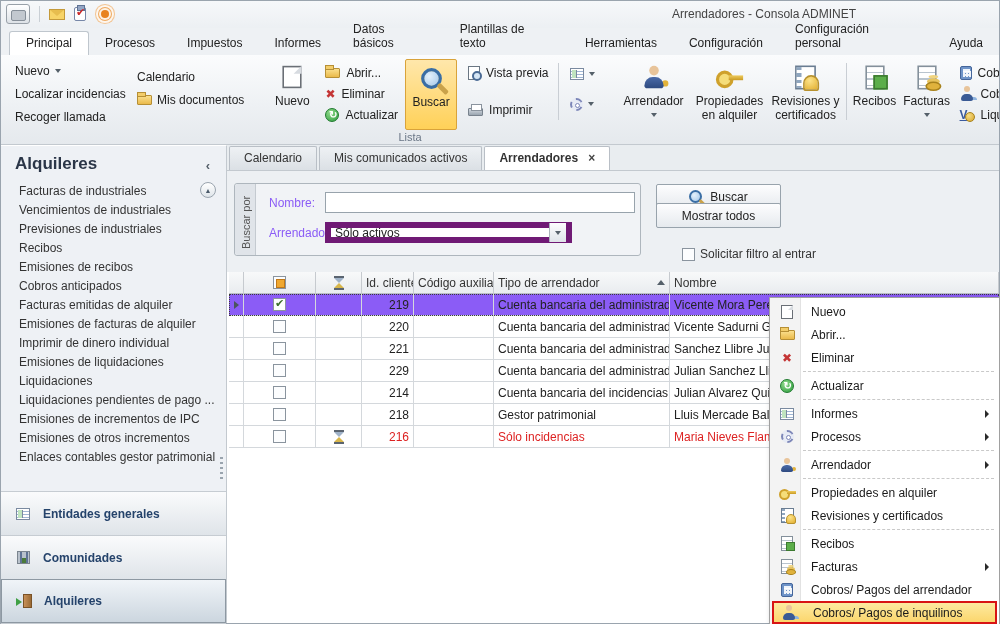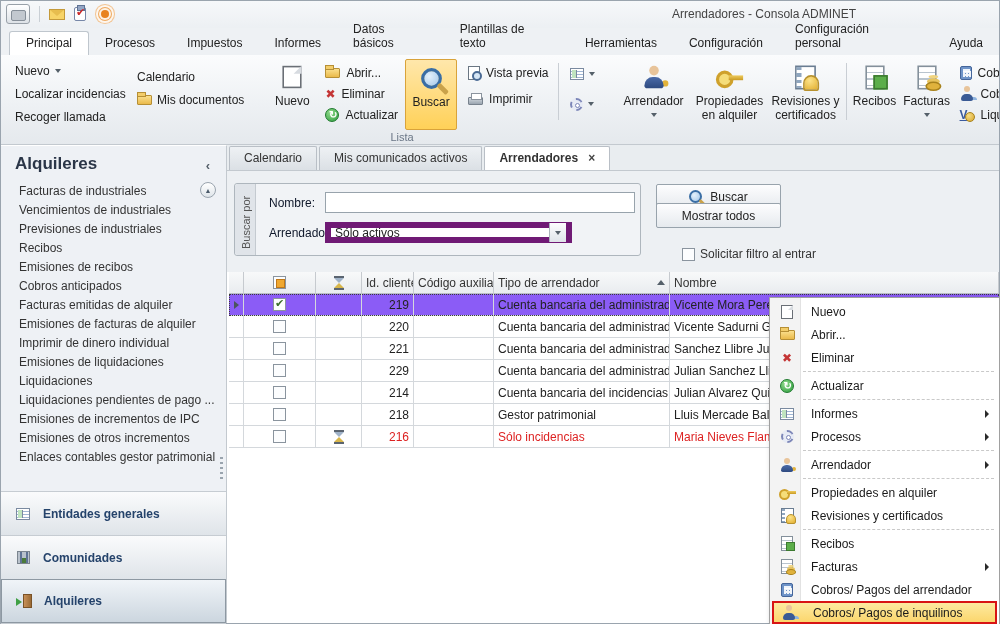--- a/index.html
+++ b/index.html
@@ -126,21 +126,21 @@
   .main { position:absolute; left:226px; top:144px; right:0; bottom:0; background:#fff; }
   .doc-tabs { position:absolute; left:0; top:0; right:0; height:26px; background:#e9edf0; display:flex; align-items:flex-end; padding-left:2px; border-bottom:1px solid #c3c9cf; }
   .dtab { padding:4px 14px 5px 14px; background:linear-gradient(#eef1f4,#dbe0e5); border:1px solid #b9bfc6; border-bottom:none; margin-right:2px; color:#333; border-radius:2px 2px 0 0; }
   .dtab.active { background:#fff; font-weight:bold; display:flex; gap:10px; align-items:center; }
   .dtab .closex { font-weight:bold; color:#444; }
 
   .filterzone { position:absolute; left:0; top:26px; right:0; height:101px; background:#edf0f3; }
   .fbox { position:absolute; left:7px; top:12px; width:407px; height:73px; border:1px solid #aeb6bd; border-radius:3px; background:#f1f3f6; }
   .fstrip { position:absolute; left:0; top:0; bottom:0; width:21px; background:#e0e4e9; border-right:1px solid #c4cad0; border-radius:3px 0 0 3px; }
   .fstrip span { position:absolute; left:-19px; top:29px; transform:rotate(-90deg); transform-origin:center; display:block; width:60px; font-size:11px; color:#555; }
-  .flabel { position:absolute; left:34px; color:#0f172a; }
+  .flabel { position:absolute; left:34px; color:#8b5cf6; }
   .finput { position:absolute; left:90px; top:8px; width:310px; height:21px; background:#fff; border:1px solid #98a3ac; padding:0 4px; font-size:12px; }
   .fselect { position:absolute; left:90px; top:38px; width:247px; height:21px; background:#fff; border:6px solid #701a75; display:flex; align-items:center; }
   .fselect .selval { flex:1; padding-left:4px; }
   .fselect .selbtn { width:17px; height:19px; border-left:1px solid #aab3bb; background:linear-gradient(#fdfdfe,#dfe4e9); display:flex; align-items:center; justify-content:center; }
   .btn { position:absolute; width:125px; height:25px; border:1px solid #98a3ac; border-radius:2px; background:linear-gradient(#fdfdfe,#e6eaee); display:flex; align-items:center; justify-content:center; gap:8px; color:#222; }
   .cbrow { position:absolute; display:flex; align-items:center; gap:5px; color:#333;padding-left:22px; }
   .cb { width:13px; height:13px; border:1px solid #8a949e; background:#fcfdfe; position:relative; flex:none; }
   .cb.checked::after { content:"\2714"; position:absolute; left:1px; top:-2px; font-size:11px; color:#3c6e2c; }
   .cb.orange::after { content:""; position:absolute; left:2px; top:2px; width:7px; height:7px; background:#f0a830; border:1px solid #c07818; }
 
@@ -246,37 +246,37 @@
         <span class="bicon">
             <span class="ic ic-search iscale"></span>
           </span>
         <span>Buscar</span>
       </div>
       <div class="smallcol" style="padding-left:8px">
         <div class="mitem">
             <span class="ic ic-preview"></span>
             <span>Vista previa</span>
           </div>
-        <div class="mitem" style="margin-top:5px">
+        <div class="mitem" style="margin-top:16px">
             <span class="ic ic-printer"></span>
             <span>Imprimir</span>
           </div>
       </div>
       <div class="rsep"></div>
       <div class="smallcol">
         <div class="ddbtn">
             <span class="ic ic-grid"></span>
             <span class="caret"></span>
           </div>
         <div class="ddbtn" style="margin-top:6px">
             <span class="ic ic-gear"></span>
             <span class="caret"></span>
           </div>
       </div>
-      <div class="grp-label" style="left:128px">Lista</div>
+      <div class="grp-label" style="left:136px">Lista</div>
     </div>
     <div class="rsep"></div>
 
     <div class="rgroup">
       <div class="bigbtn wide">
         <span class="bicon">
             <span class="ic ic-person iscale"></span>
           </span>
         <span>Arrendador</span>
         <span class="caret"></span>

